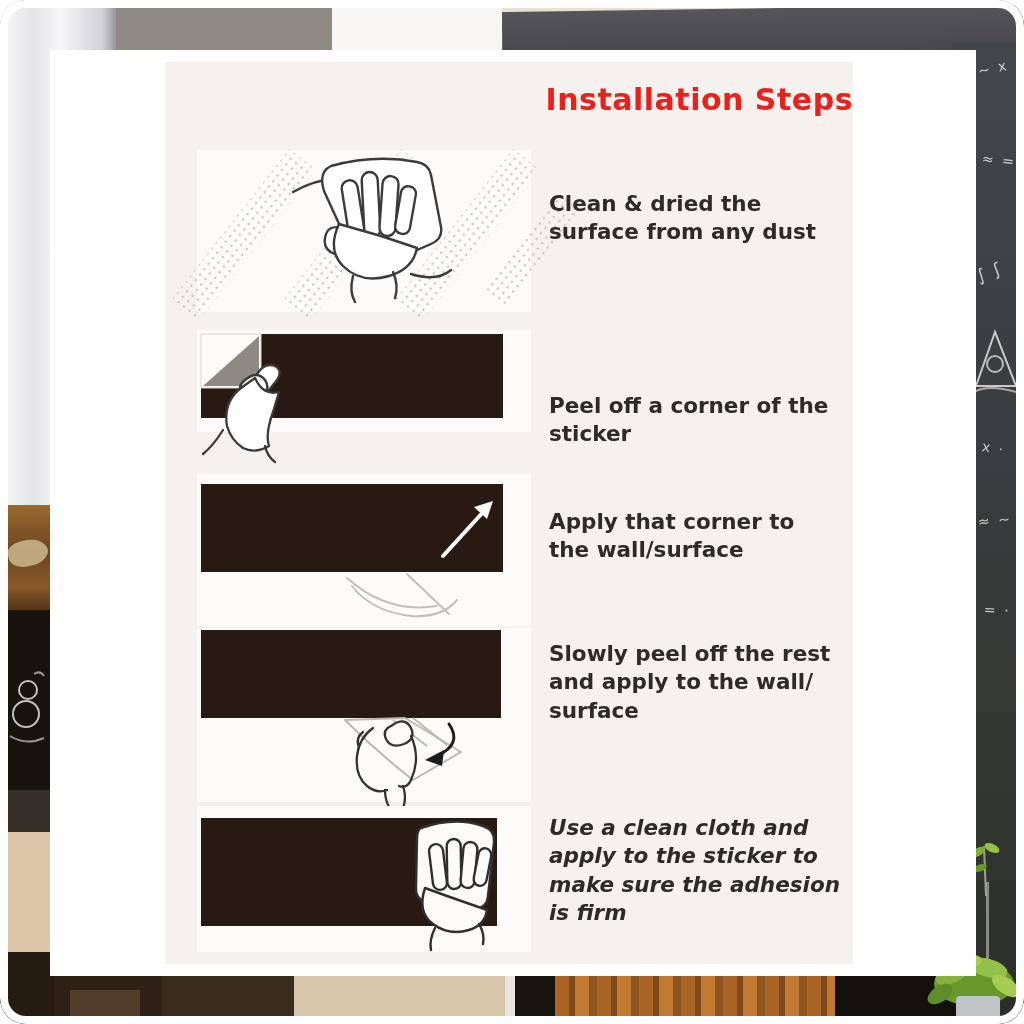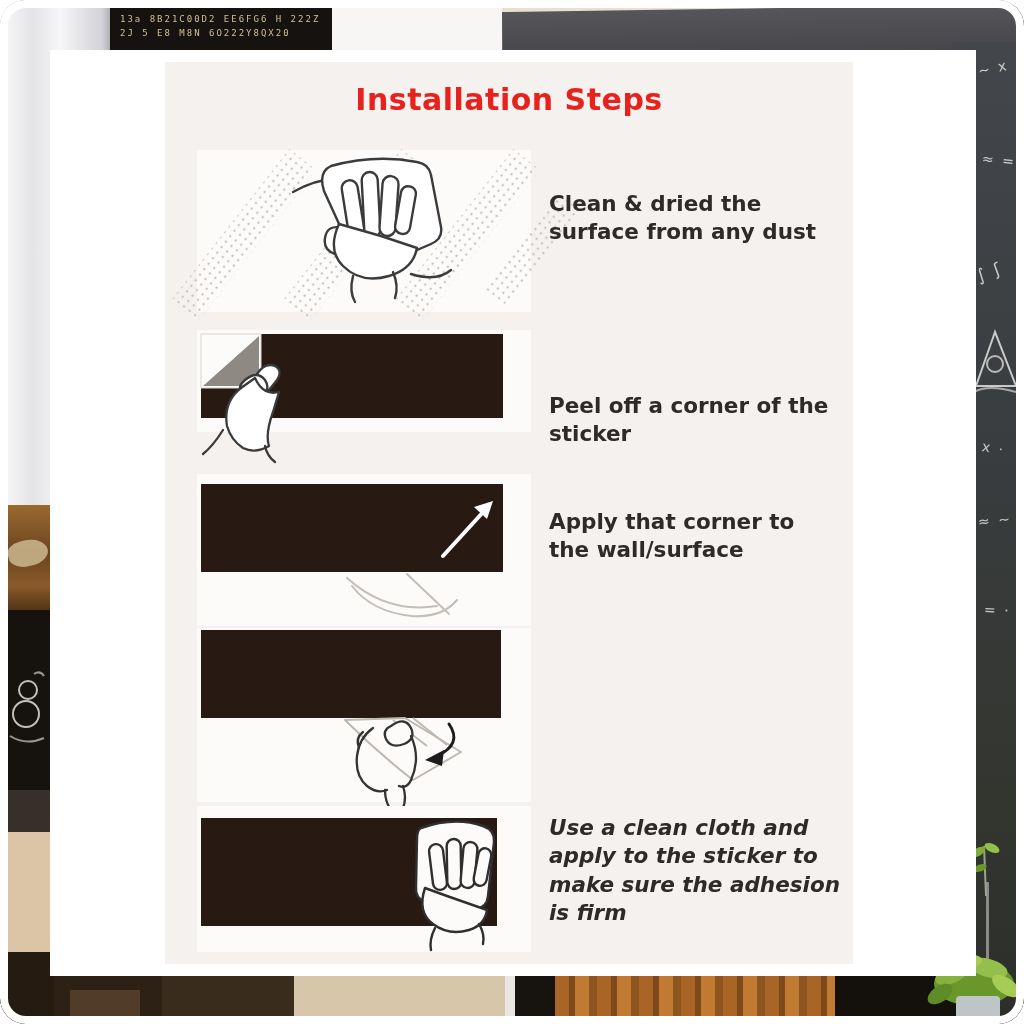--- a/index.html
+++ b/index.html
@@ -62,24 +62,20 @@
   svg *{vector-effect:non-scaling-stroke;}
 </style>
 </head>
 <body>
 
 <div class="scene">
 
   <div class="bg">
     <div class="abs bg-left-pillar"></div>
 
-    <div class="abs bg-top-chalkboard">
-      <div>13a 8B21C00D2 EE6FG6 H 222Z</div>
-      <div>2J 5 E8 M8N 6O222Y8QX20</div>
-    </div>
 
     <div class="abs bg-top-wall"></div>
     <div class="abs bg-top-cream"></div>
     <div class="abs bg-top-counter"></div>
 
     <div class="abs bg-right-board">
       <span class="chalk-mark">~ x</span>
       <span class="chalk-mark">≈ =</span>
       <span class="chalk-mark">∫ ʃ</span>
       <span class="chalk-mark">x ·</span>
@@ -131,21 +127,21 @@
       <ellipse cx="84" cy="52" rx="16" ry="8" fill="#a7cc54" transform="rotate(35 84 52)"></ellipse>
       <ellipse cx="46" cy="28" rx="14" ry="7" fill="#a7cc54" transform="rotate(-10 46 28)"></ellipse>
       <rect x="34" y="62" width="44" height="30" rx="4" fill="#bfc4c6"></rect>
       <ellipse cx="18" cy="60" rx="14" ry="8" fill="#5d8c28" transform="rotate(-35 18 60)"></ellipse>
     </svg>
   </div>
 
   <div class="abs outer-panel">
     <div class="abs inner-panel">
 
-      <div class="abs title" style="color: rgb(232, 33, 28);">Installation Steps</div>
+      <div class="abs title" style="color: rgb(232, 33, 28); text-align: right;">Installation Steps</div>
 
       <div class="abs card c1">
         <svg width="334" height="162" viewBox="0 0 334 162">
           <defs>
             <pattern id="dots1" width="7" height="7" patternUnits="userSpaceOnUse">
               <circle cx="3" cy="3" r="1.25" fill="#ccc7c1"></circle>
             </pattern>
           </defs>
           <g fill="url(#dots1)">
             <rect x="-18" y="-95" width="34" height="190" transform="translate(48,85) rotate(38)"></rect>
@@ -219,20 +215,23 @@
           <g stroke="#333333" stroke-width="2.3" fill="none" stroke-linecap="round" stroke-linejoin="round">
             <path d="M194,98 q14,-10 20,2 q5,11 -7,16 q-13,5 -18,-5 q-4,-9 5,-13 z" fill="#fcfbfa"></path>
             <path d="M214,108 q10,22 0,44 q-4,9 -12,6"></path>
             <path d="M176,100 q-14,10 -16,28 q-2,20 10,30 q10,8 20,4"></path>
             <path d="M162,120 q-4,-10 4,-16"></path>
             <path d="M188,162 q0,12 6,20"></path>
             <path d="M206,158 q4,12 0,22"></path>
           </g>
         </svg>
       </div>
+      <div class="abs stext t4">Slowly peel off the rest
+and apply to the wall/
+surface</div>
 
       <div class="abs card c5">
         <svg width="334" height="146" viewBox="0 0 334 146">
           <rect x="4" y="12" width="296" height="108" fill="#281a12"></rect>
           <g stroke="#2f2f2f" stroke-width="2.4" stroke-linecap="round" stroke-linejoin="round">
             <path d="M224,22 q34,-12 62,-2 q12,4 11,16 l-6,54 q-1,12 -13,13 q-26,3 -50,-7 q-10,-4 -9,-15 l1,-48 q0,-9 4,-11 z" fill="#fcfbfa"></path>
             <rect x="234" y="38" width="14" height="46" rx="7" fill="#fcfbfa" transform="rotate(-7 241 61)"></rect>
             <rect x="250" y="33" width="14" height="50" rx="7" fill="#fcfbfa" transform="rotate(-1 257 58)"></rect>
             <rect x="265" y="36" width="14" height="46" rx="7" fill="#fcfbfa" transform="rotate(5 272 59)"></rect>
             <rect x="279" y="42" width="13" height="38" rx="7" fill="#fcfbfa" transform="rotate(11 285 61)"></rect>

